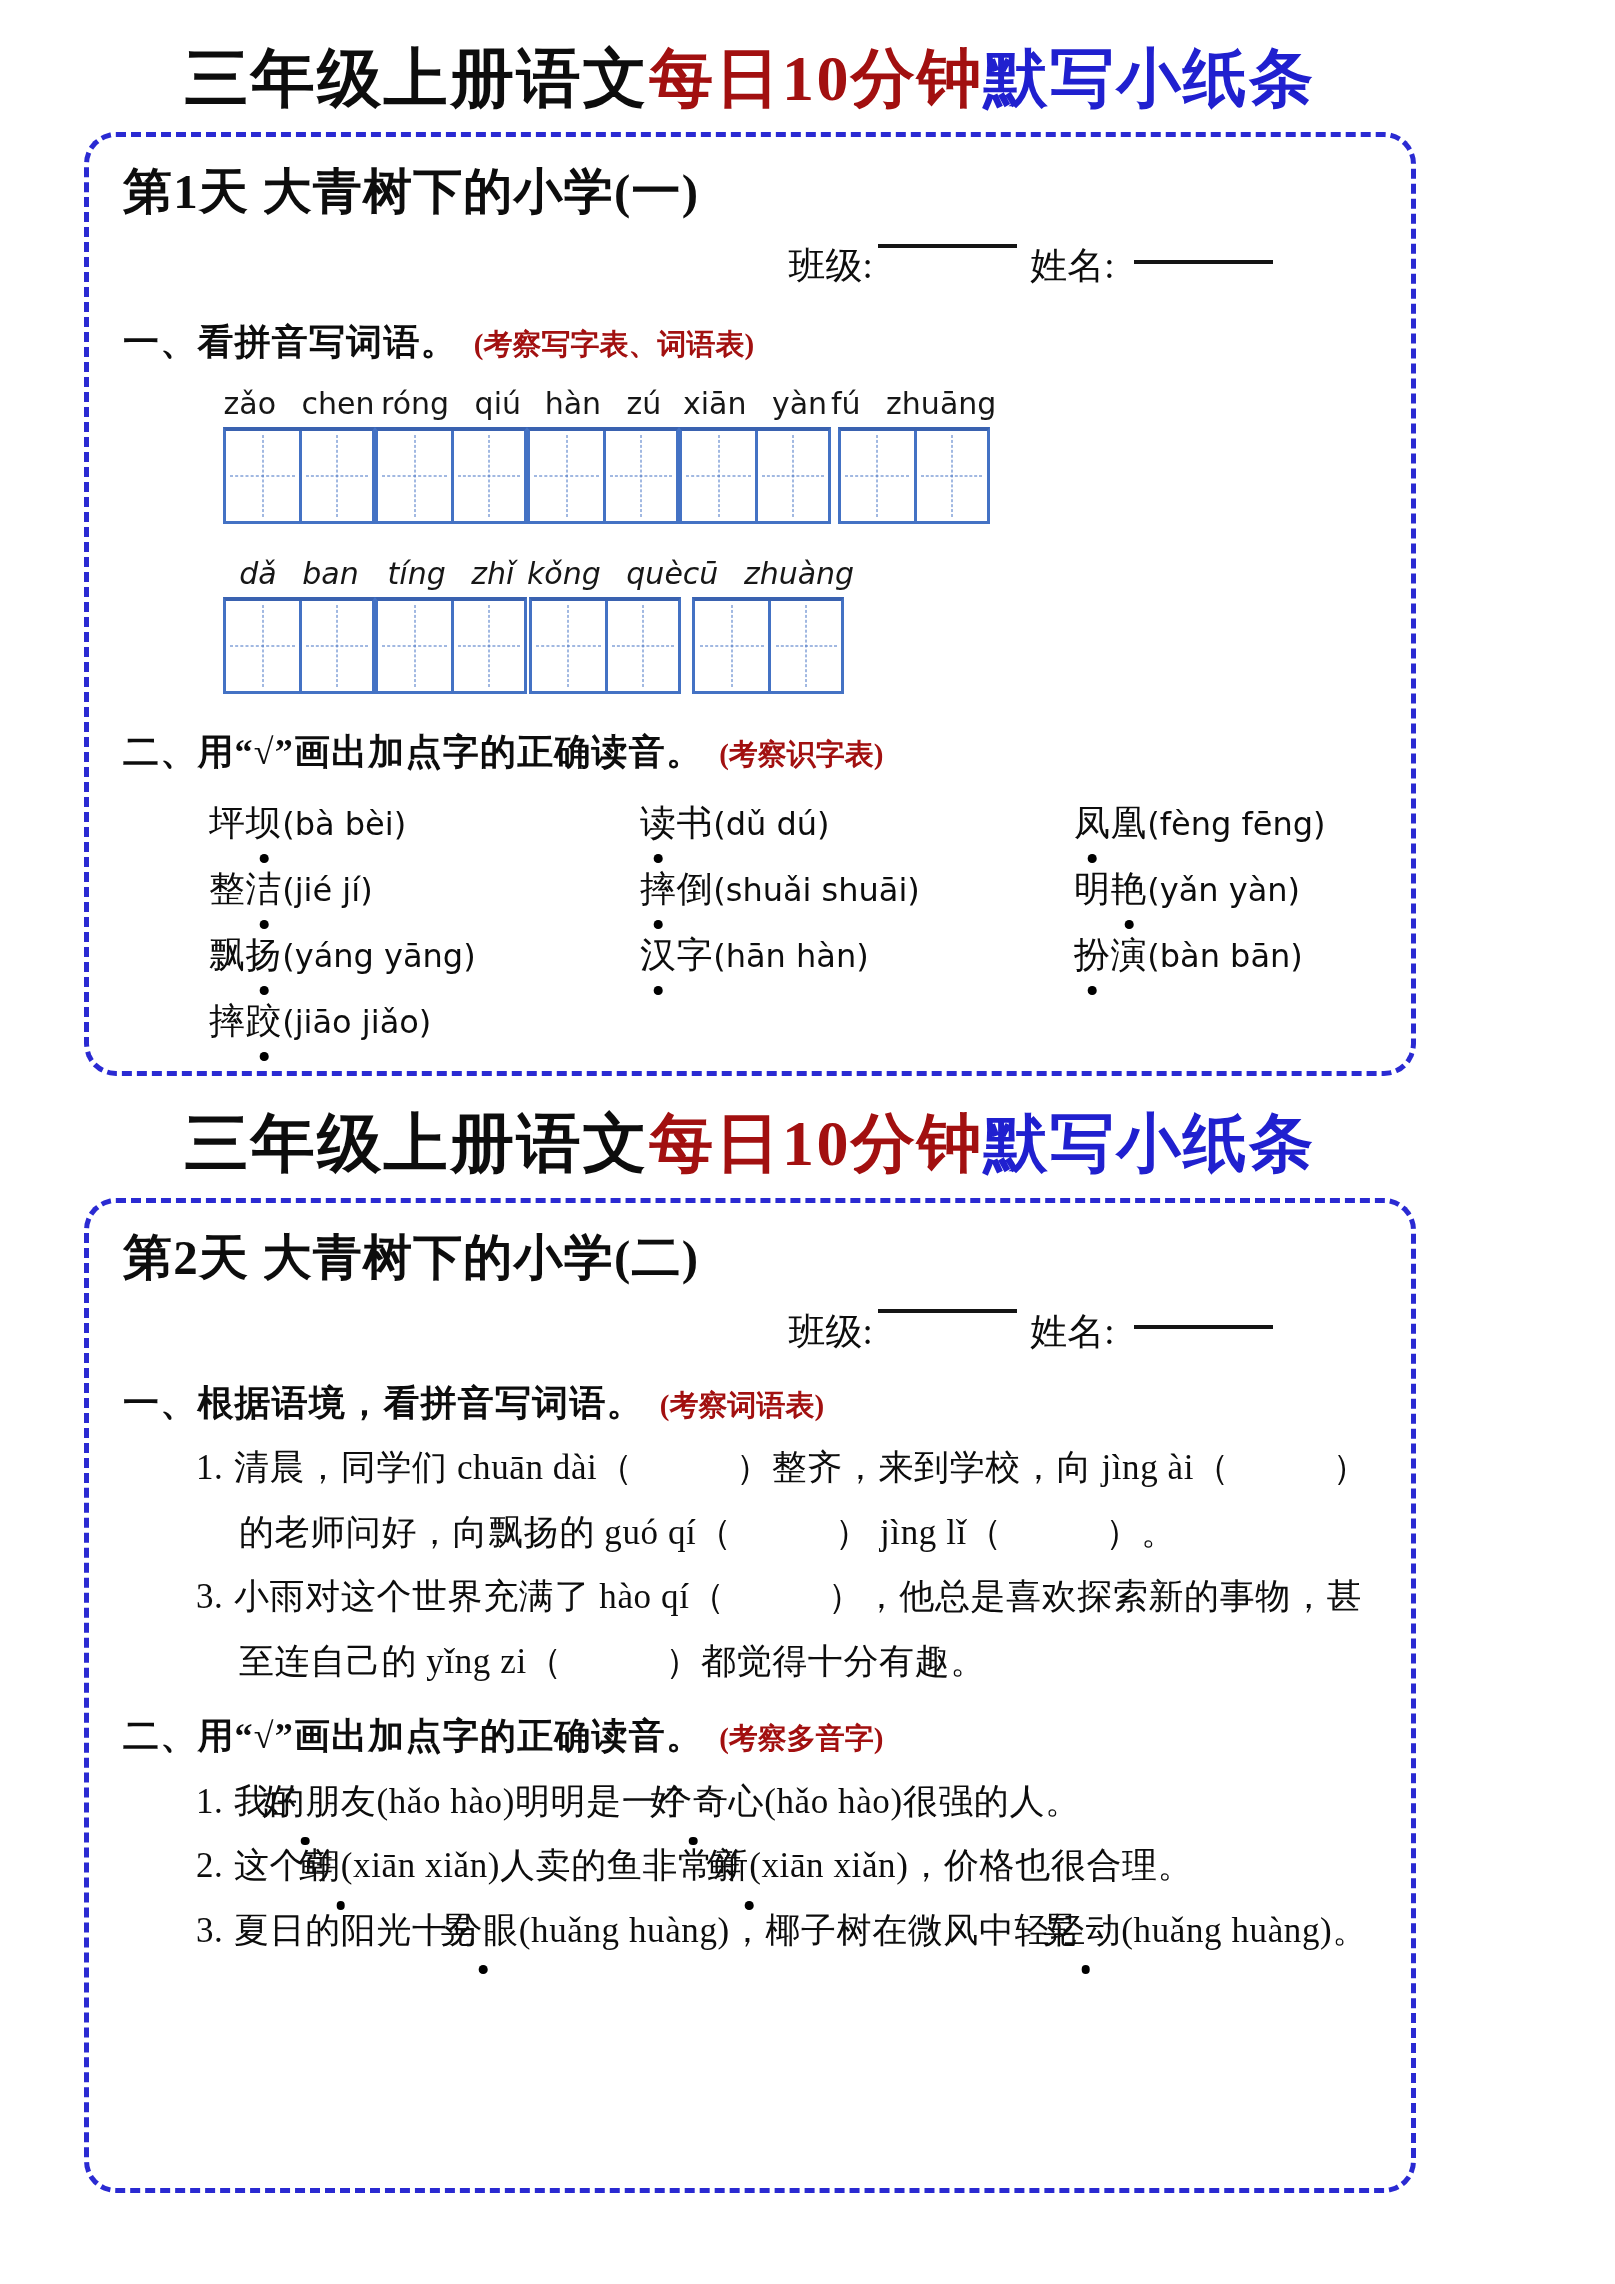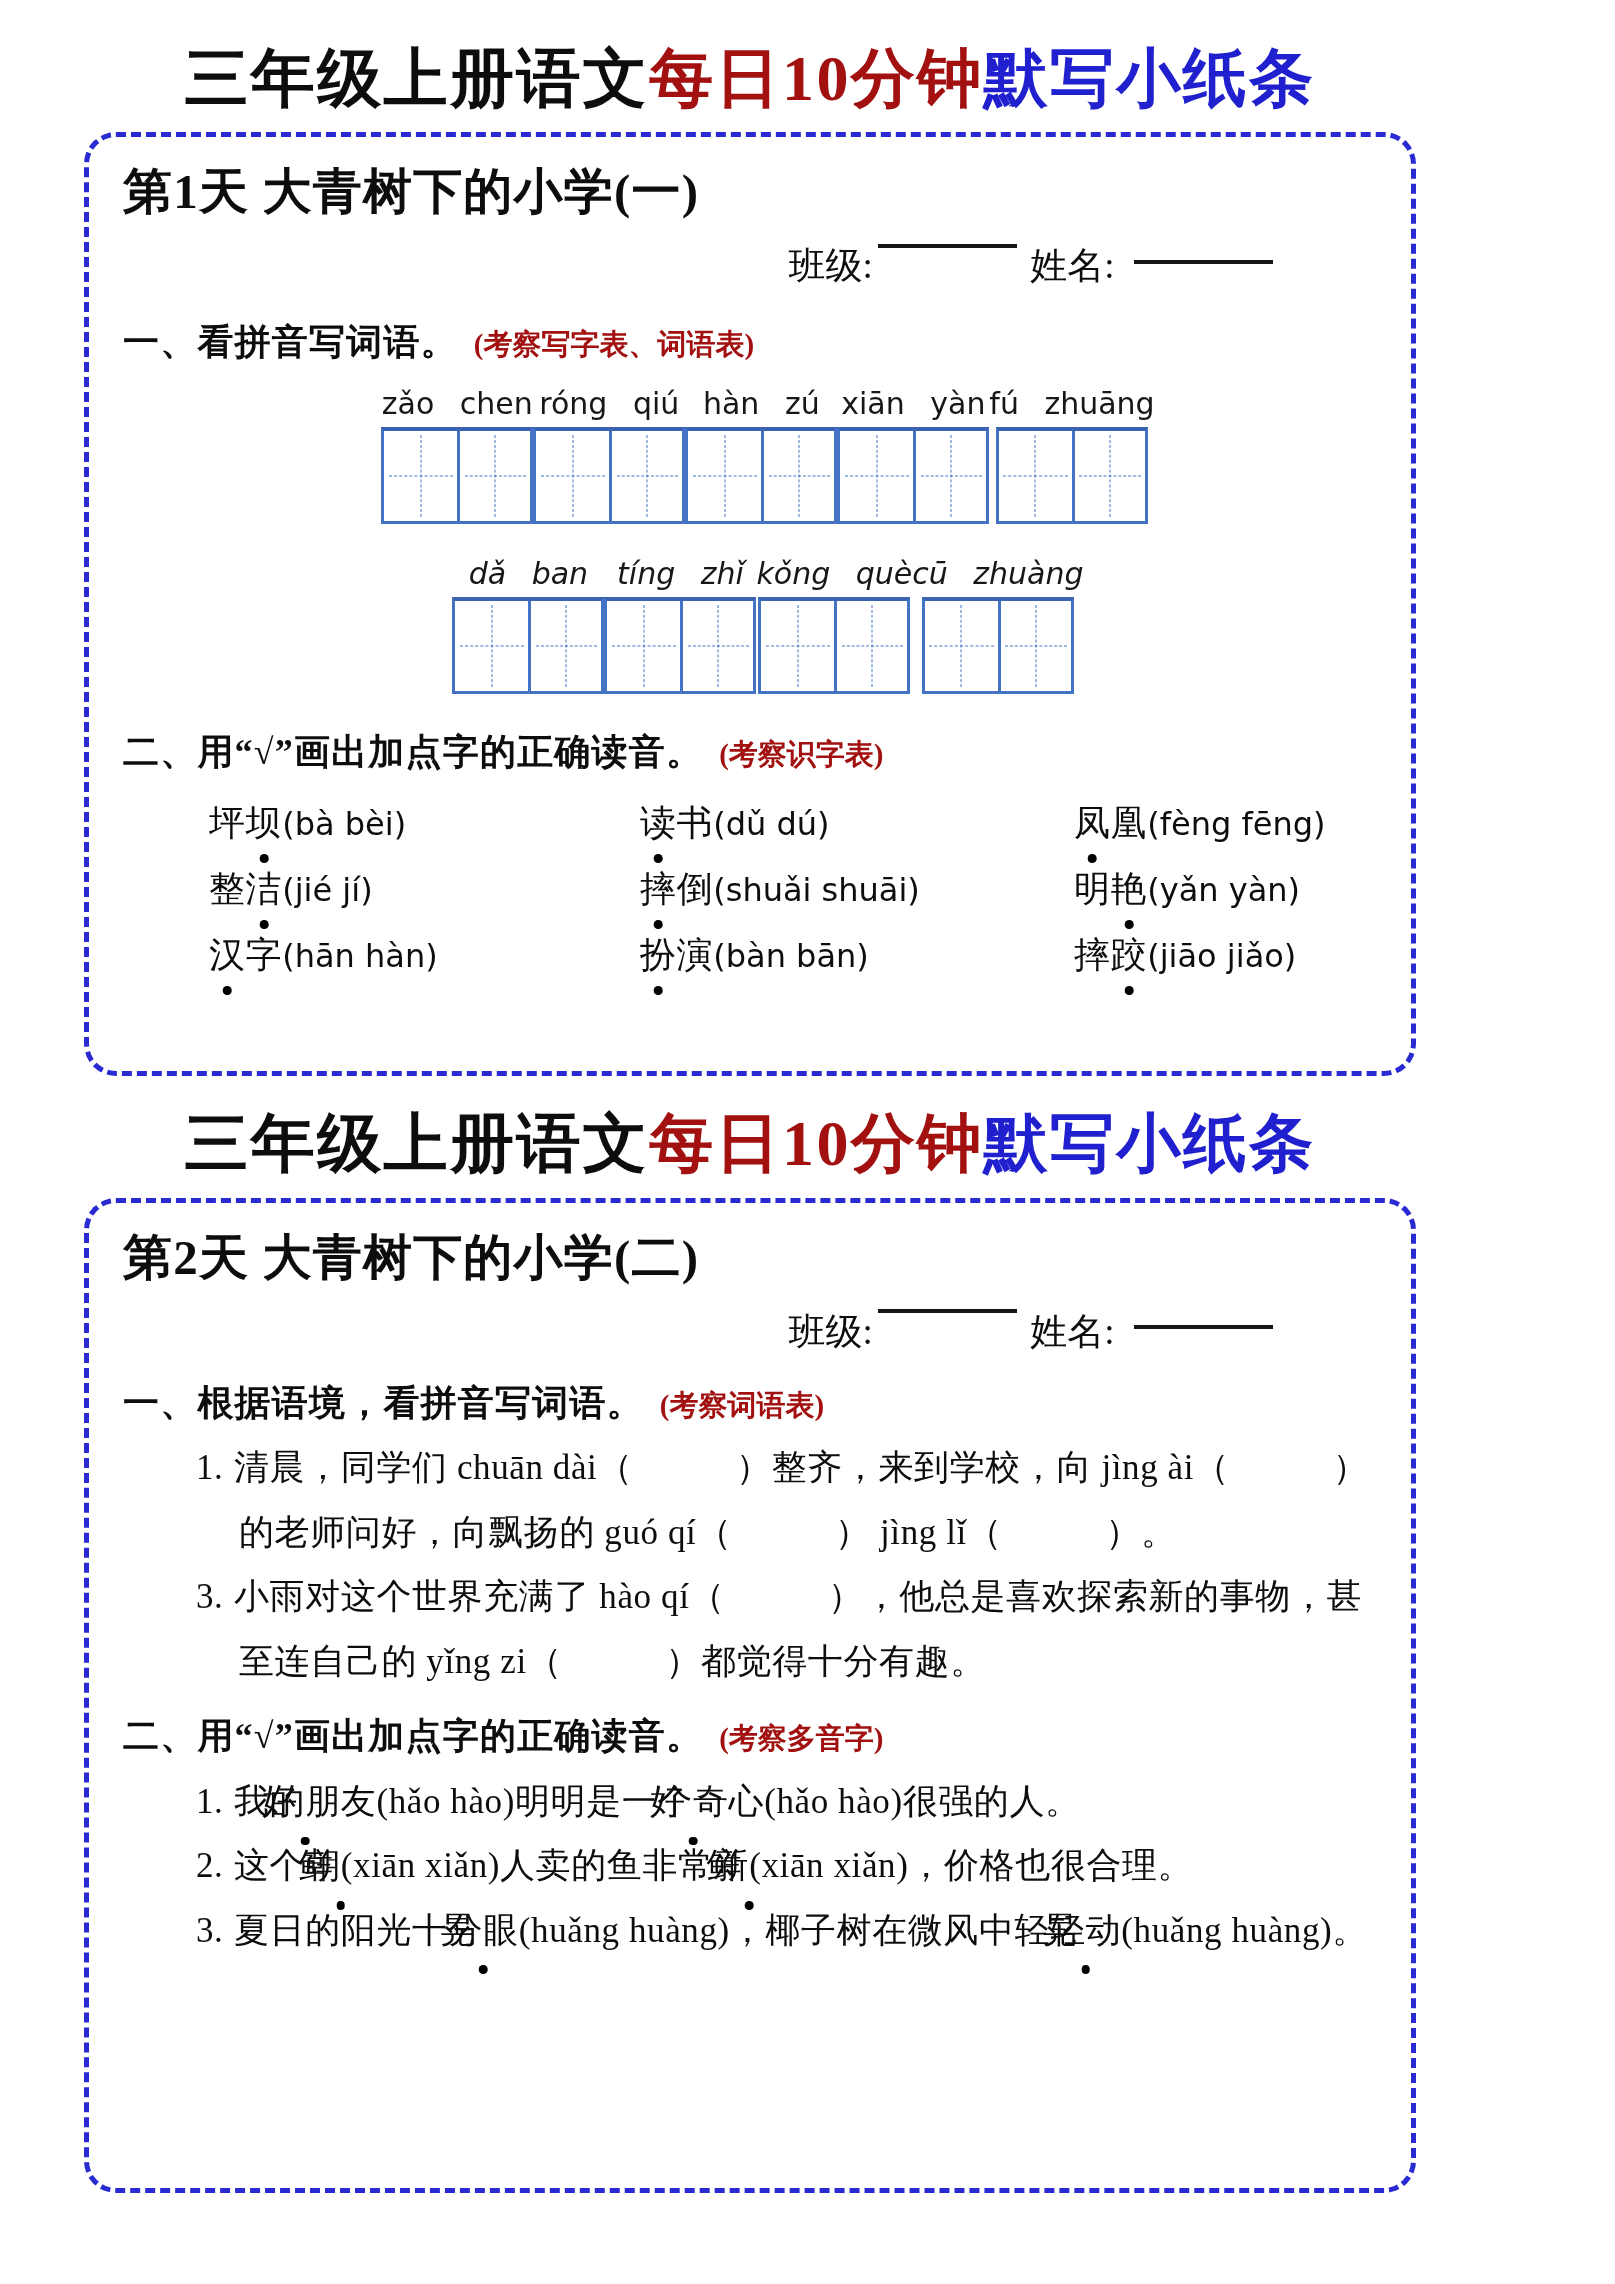--- a/index.html
+++ b/index.html
@@ -75,21 +75,21 @@
   .sec-title .note{
     color:var(--red);
     font-size:29px;
     font-weight:700;
     margin-left:16px;
     letter-spacing:0;
   }
   
   .pin-row{
     display:flex;
-    justify-content:center;
+    justify-content:flex-start;
     margin:18.3px 64px 0 64px;
     padding-left:36px;
   }
   .pin-row.rtwo{margin-top:32px;font-style:italic;}
   .pin-group{display:flex;flex-direction:column;align-items:center;}
   .pin-label{
     font-family:"DejaVu Sans","Liberation Sans",sans-serif;
     font-size:30px;
     color:#171717;
     word-spacing:16px;
@@ -248,20 +248,21 @@
       <span>二、用“√”画出加点字的正确读音。</span><span class="note">(考察识字表)</span>
     </div>
 
     <div class="word-grid">
       <div><span>坪</span><span class="du">坝</span><span></span><span class="pinyin">(bà bèi)</span></div>
       <div><span></span><span class="du">读</span><span>书</span><span class="pinyin">(dǔ dú)</span></div>
       <div><span></span><span class="du">凤</span><span>凰</span><span class="pinyin">(fèng fēng)</span></div>
       <div><span>整</span><span class="du">洁</span><span></span><span class="pinyin">(jié jí)</span></div>
       <div><span></span><span class="du">摔</span><span>倒</span><span class="pinyin">(shuǎi shuāi)</span></div>
       <div><span>明</span><span class="du">艳</span><span></span><span class="pinyin">(yǎn yàn)</span></div>
+      <div><span>飘</span><span class="du">扬</span><span></span><span class="pinyin">(yáng yāng)</span></div>
       <div><span></span><span class="du">汉</span><span>字</span><span class="pinyin">(hān hàn)</span></div>
       <div><span></span><span class="du">扮</span><span>演</span><span class="pinyin">(bàn bān)</span></div>
       <div><span>摔</span><span class="du">跤</span><span></span><span class="pinyin">(jiāo jiǎo)</span></div>
     </div>
   </div>
 
   <div class="main-title second">
     <span>三年级上册语文</span><span class="t-red">每日10分钟</span><span class="t-blue">默写小纸条</span>
   </div>
 

